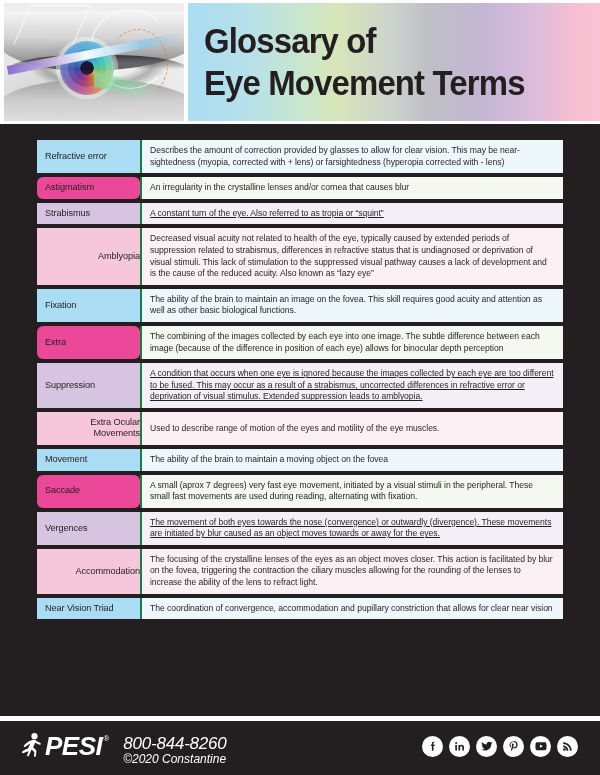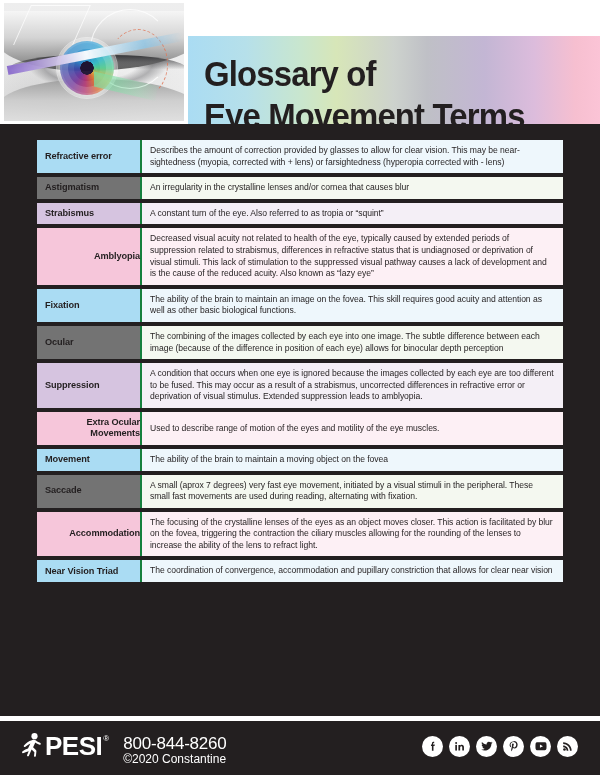--- a/index.html
+++ b/index.html
@@ -154,21 +154,20 @@
       #cdd2cd 50%,
       #bfc0c6 58%,
       #c3b6d4 72%,
       #dcbcdc 84%,
       #f6bfd0 94%,
       #fbc4d6 100%);
     display: flex;
     flex-direction: column;
     justify-content: center;
     padding-left: 16px;
-    margin-top: 33px;
   }
   .title-line {
     font-family: "Liberation Sans Narrow", "Liberation Sans", sans-serif;
     font-weight: bold;
     font-size: 35px;
     line-height: 42px;
     letter-spacing: -0.9px;
     color: #231f20;
     transform: scaleX(0.94);
     transform-origin: left center;
@@ -190,60 +189,61 @@
     border-spacing: 0 4px;
   }
 
   .row { }
 
   .term-cell {
     width: 103px;
     vertical-align: middle;
     padding: 5px 0 5px 8px;
     font-size: 9.2px;
-    font-weight: bold;
+    font-weight: normal;
     color: #231f20;
     line-height: 11.5px;
     letter-spacing: -0.1px;
   }
 
   .desc-cell {
     vertical-align: middle;
     padding: 5px 9px 5px 8px;
     font-size: 8.6px;
     line-height: 11.6px;
     color: #231f20;
     letter-spacing: -0.05px;
     border-left: 2px solid #15803d;
   }
 
   
   .c-blue   .term-cell { background: #aadcf3; }
   .c-blue   .desc-cell { background: #eef7fc; }
-  .c-green  .term-cell { background: #737373; }
+  .c-green  .term-cell { background: #ec4899; border-radius: 6px; }
   .c-green  .desc-cell { background: #f4f8f0; }
   .c-purple .term-cell { background: #d6c4e0; }
-  .c-purple .desc-cell { background: #f4eff6; }
+  .c-purple .desc-cell { background: #f4eff6; text-decoration: underline; }
   .c-pink   .term-cell { background: #f6c6da; text-align: right; }
   .c-pink   .desc-cell { background: #fdf0f5; margin-left: 24px; }
 
   
   .footer-gap {
     width: 600px;
     height: 5px;
     background: #ffffff;
   }
   .footer {
     position: relative;
     width: 600px;
     height: 54px;
     background: #231f20;
     display: flex;
     align-items: center;
     padding: 0 22px 4px 18px;
+    font-style: italic;
   }
 
   .brand {
     display: flex;
     align-items: center;
   }
   .pesi-logo {
     display: flex;
     align-items: center;
     color: #ffffff;
@@ -347,38 +347,42 @@
           </tr>
           <tr class="row c-pink">
             <td class="term-cell">Amblyopia</td>
             <td class="desc-cell">Decreased visual acuity not related to health of the eye, typically caused by extended periods of suppression related to strabismus, differences in refractive status that is undiagnosed or deprivation of visual stimuli. This lack of stimulation to the suppressed visual pathway causes a lack of development and is the cause of the reduced acuity. Also known as “lazy eye”</td>
           </tr>
           <tr class="row c-blue">
             <td class="term-cell">Fixation</td>
             <td class="desc-cell">The ability of the brain to maintain an image on the fovea. This skill requires good acuity and attention as well as other basic biological functions.</td>
           </tr>
           <tr class="row c-green">
-            <td class="term-cell">Ocular</td>
+            <td class="term-cell">Extra</td>
             <td class="desc-cell">The combining of the images collected by each eye into one image. The subtle difference between each image (because of the difference in position of each eye) allows for binocular depth perception</td>
           </tr>
           <tr class="row c-purple">
             <td class="term-cell">Suppression</td>
             <td class="desc-cell">A condition that occurs when one eye is ignored because the images collected by each eye are too different to be fused. This may occur as a result of a strabismus, uncorrected differences in refractive error or deprivation of visual stimulus. Extended suppression leads to amblyopia.</td>
           </tr>
           <tr class="row c-pink">
             <td class="term-cell">Extra Ocular Movements</td>
             <td class="desc-cell">Used to describe range of motion of the eyes and motility of the eye muscles.</td>
           </tr>
           <tr class="row c-blue">
             <td class="term-cell">Movement</td>
             <td class="desc-cell">The ability of the brain to maintain a moving object on the fovea</td>
           </tr>
           <tr class="row c-green">
             <td class="term-cell">Saccade</td>
             <td class="desc-cell">A small (aprox 7 degrees) very fast eye movement, initiated by a visual stimuli in the peripheral. These small fast movements are used during reading, alternating with fixation.</td>
+          </tr>
+          <tr class="row c-purple">
+            <td class="term-cell">Vergences</td>
+            <td class="desc-cell">The movement of both eyes towards the nose (convergence) or outwardly (divergence). These movements are initiated by blur caused as an object moves towards or away for the eyes.</td>
           </tr>
           <tr class="row c-pink">
             <td class="term-cell">Accommodation</td>
             <td class="desc-cell">The focusing of the crystalline lenses of the eyes as an object moves closer. This action is facilitated by blur on the fovea, triggering the contraction the ciliary muscles allowing for the rounding of the lenses to increase the ability of the lens to refract light.</td>
           </tr>
           <tr class="row c-blue">
             <td class="term-cell">Near Vision Triad</td>
             <td class="desc-cell">The coordination of convergence, accommodation and pupillary constriction that allows for clear near vision</td>
           </tr>
         </tbody>

